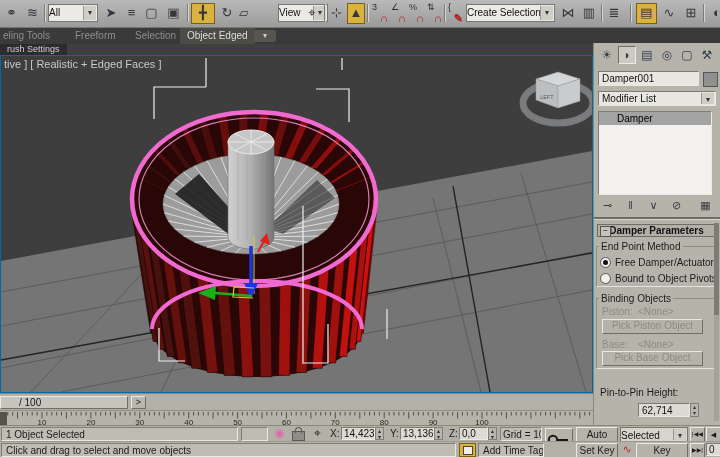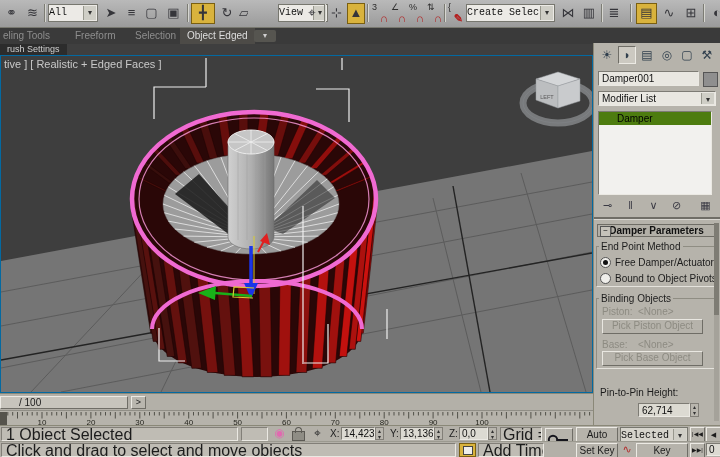--- a/index.html
+++ b/index.html
@@ -11,21 +11,21 @@
            background:linear-gradient(#b9b9b9,#9b9b9b);border-bottom:1px solid #78786f;}
   .tbtn{position:absolute;top:3px;height:21px;width:20px;line-height:20px;text-align:center;
         font-size:13px;color:#35353a;overflow:hidden;}
   .tbtn.on{background:#d9b33d;border:1px solid #7a5f10;box-sizing:border-box;line-height:18px;}
   .tbtn .sub{position:absolute;left:1px;top:0px;font-style:normal;font-size:9px;color:#2d2d2d;line-height:9px;}
   .tbtn .mag{position:absolute;right:1px;bottom:1px;font-style:normal;font-size:11px;
              font-weight:bold;color:#b32020;line-height:10px;}
   .tsep{position:absolute;top:4px;width:1px;height:18px;background:#7c7c74;border-right:1px solid #d6d6d0;}
   .tdd{position:absolute;top:4px;height:18px;background:#eceae6;border:1px solid #77776f;
        box-sizing:border-box;font-size:10px;color:#111;line-height:15px;}
-  .tdd .ddt{display:block;padding-left:0;margin-right:13px;overflow:hidden;white-space:nowrap;height:26px;font-family:Liberation Mono, monospace;}
+  .tdd .ddt{display:block;padding-left:0;margin-right:13px;overflow:hidden;white-space:nowrap;height:26px;}
   .arr{position:absolute;right:1px;top:1px;bottom:1px;width:12px;background:#cfcec6;
        border-left:1px solid #98988e;font-size:8px;text-align:center;line-height:14px;color:#333;}
   
   #rtabs{position:absolute;left:0;top:28px;width:720px;height:16px;background:#3a3a3a;}
   .rtab{position:absolute;top:0;height:16px;line-height:16px;font-size:10px;color:#8e8e8e;padding:0 7px;}
   .rtab.active{background:#4d4b47;color:#dedede;}
   #ribmin{position:absolute;left:254px;top:2px;width:22px;height:12px;background:#565550;
           border-radius:2px;color:#cfcfcf;font-size:8px;text-align:center;line-height:11px;}
   #rstrip{position:absolute;left:0;top:44px;width:593px;height:11px;background:#3f3f3f;}
   #rpanel-tab{position:absolute;left:0;top:0;height:11px;line-height:11px;background:#2c2c2c;
@@ -45,21 +45,21 @@
   #ts-next{position:absolute;left:131px;top:2px;width:15px;height:13px;background:#b9b6ae;
            border:1px solid;border-color:#eceae4 #6f6d66 #6f6d66 #eceae4;box-sizing:border-box;
            font-size:9px;text-align:center;line-height:11px;color:#222;}
   #ruler{position:absolute;left:0;top:410px;width:593px;height:15px;background:#b6b3ab;
          border-top:1px solid #908e86;box-sizing:border-box;}
   
   #status1{position:absolute;left:0;top:425px;width:720px;height:16px;background:#b3b0a8;border-top:1px solid #8a8878;box-sizing:border-box;}
   #status2{position:absolute;left:0;top:441px;width:720px;height:16px;background:#b3b0a8;border-top:1px solid #9b998f;box-sizing:border-box;}
   .sbox{position:absolute;box-sizing:border-box;background:#bfbcb4;height:14px;
         border:1px solid;border-color:#827f78 #ebe9e3 #ebe9e3 #827f78;
-        font-size:16px;color:#1c1c1c;line-height:11px;padding:1px 4px;overflow:hidden;white-space:nowrap;}
+        font-size:10px;color:#1c1c1c;line-height:11px;padding:1px 4px;overflow:hidden;white-space:nowrap;}
   .sfield{position:absolute;box-sizing:border-box;background:#dcdad2;height:13px;
           border:1px solid;border-color:#7d7b74 #ebe9e3 #ebe9e3 #7d7b74;
           font-size:10px;color:#111;line-height:10px;padding:1px 2px;overflow:hidden;}
   .slabel{position:absolute;font-size:10px;color:#222;}
   .spincol{position:absolute;width:9px;height:13px;font-size:6px;line-height:6px;color:#333;
            background:#b9b6ae;border:1px solid #827f78;box-sizing:border-box;text-align:center;}
   .rbtn{position:absolute;box-sizing:border-box;background:#b6b3ab;
         border:1px solid;border-color:#eceae4 #6f6d66 #6f6d66 #eceae4;
         font-size:10px;color:#1c1c1c;text-align:center;line-height:13px;overflow:hidden;}
   .sicon{position:absolute;font-size:12px;line-height:14px;text-align:center;}
@@ -76,21 +76,21 @@
   .ptab.pressed{background:#ccc9c1;border:1px solid;border-color:#6f6d66 #eceae4 #eceae4 #6f6d66;box-sizing:border-box;line-height:16px;}
   #pname{position:absolute;left:4px;top:28px;width:101px;height:15px;background:#e9e7e1;
          border:1px solid;border-color:#7d7b74 #ebe9e3 #ebe9e3 #7d7b74;box-sizing:border-box;
          font-size:10px;color:#111;line-height:12px;padding:1px 3px;}
   #pswatch{position:absolute;left:109px;top:29px;width:13px;height:13px;background:#8f8f8f;border:1px solid #555;}
   .pdd{position:absolute;left:4px;width:118px;height:15px;background:#e9e7e1;
        border:1px solid;border-color:#7d7b74 #ebe9e3 #ebe9e3 #7d7b74;box-sizing:border-box;
        font-size:10px;color:#111;line-height:12px;padding:1px 3px;}
   #stackbox{position:absolute;left:4px;top:68px;width:114px;height:84px;background:#f2f1ee;
             border:1px solid;border-color:#7d7b74 #ebe9e3 #ebe9e3 #7d7b74;box-sizing:border-box;overflow:hidden;}
-  #stackrow0{height:13px;background:#4d7c0f;color:#000;font-size:10px;line-height:13px;padding-left:18px;}
+  #stackrow0{height:13px;background:#a3a3a3;color:#000;font-size:10px;line-height:13px;padding-left:18px;}
   .stktool{position:absolute;top:1px;width:19px;height:16px;text-align:center;line-height:15px;font-size:11px;color:#3a3a44;}
   #stacktools{position:absolute;left:2px;top:154px;width:123px;height:18px;}
   #pdivider{position:absolute;left:0px;top:174px;width:127px;height:2px;background:#6f6d66;border-bottom:1px solid #d8d6d0;}
   #rollout{position:absolute;left:3px;top:181px;width:119px;height:13px;background:#b2afa7;
            border:1px solid #6f6d66;box-sizing:border-box;font-size:10px;font-weight:bold;color:#111;
            text-align:center;line-height:11px;}
   #rollout .rminus{position:absolute;left:2px;top:1px;width:9px;height:9px;border:1px solid #555;
                    font-weight:normal;font-size:8px;line-height:8px;background:#c5c2ba;}
   fieldset{position:absolute;left:2px;width:120px;margin:0;padding:0;
            border:1px solid;border-color:#8f8d83 #e4e2dc #e4e2dc #8f8d83;box-sizing:border-box;}

